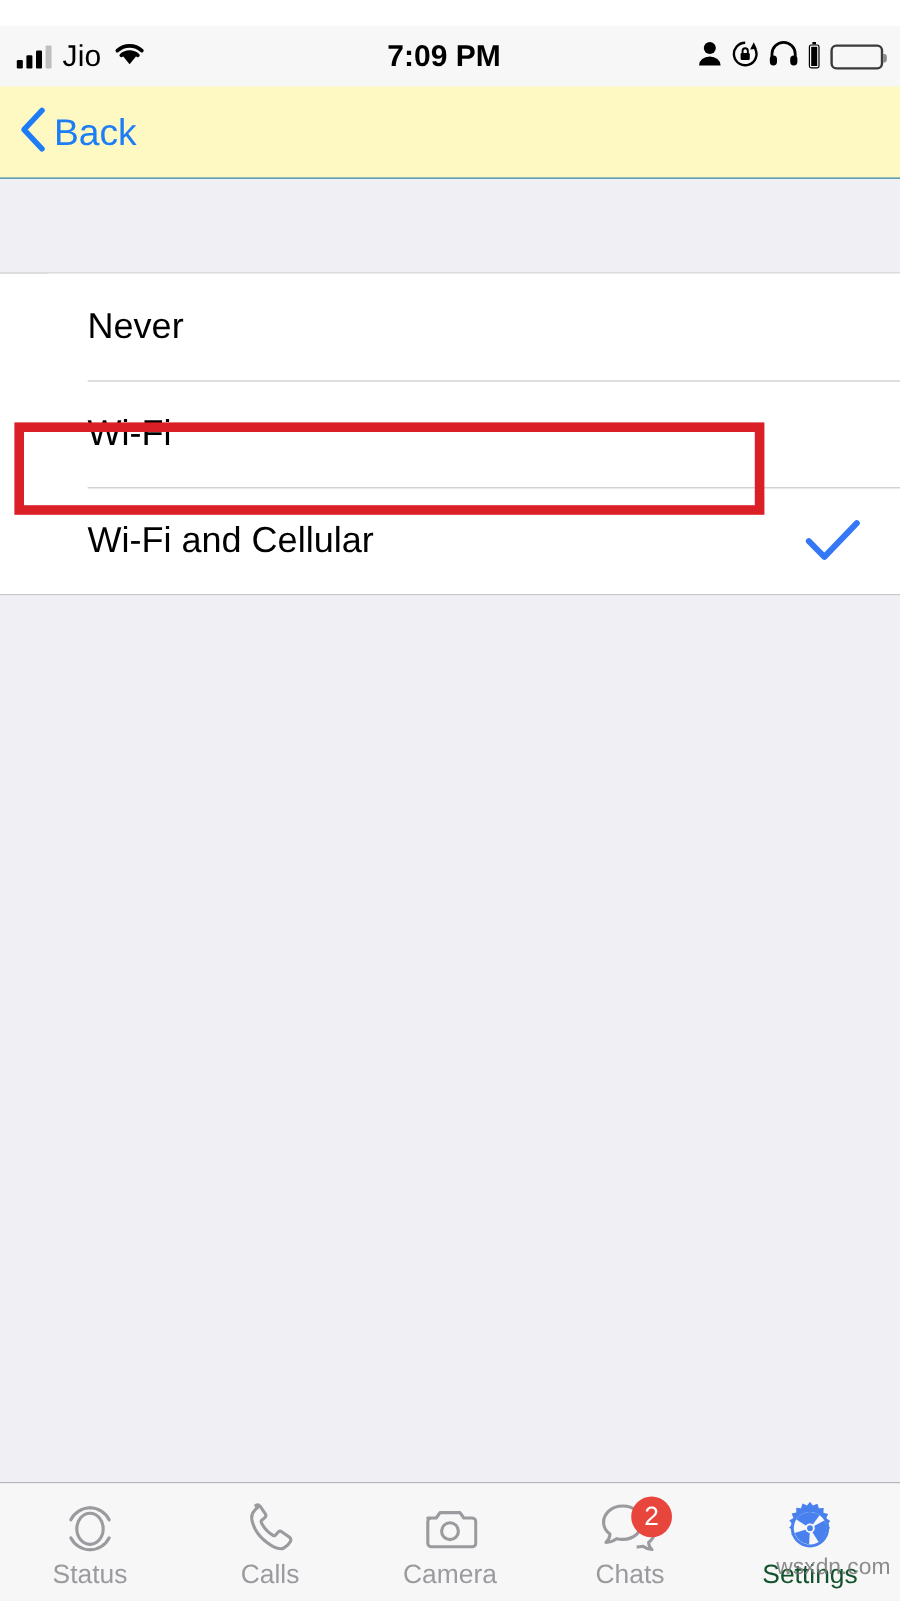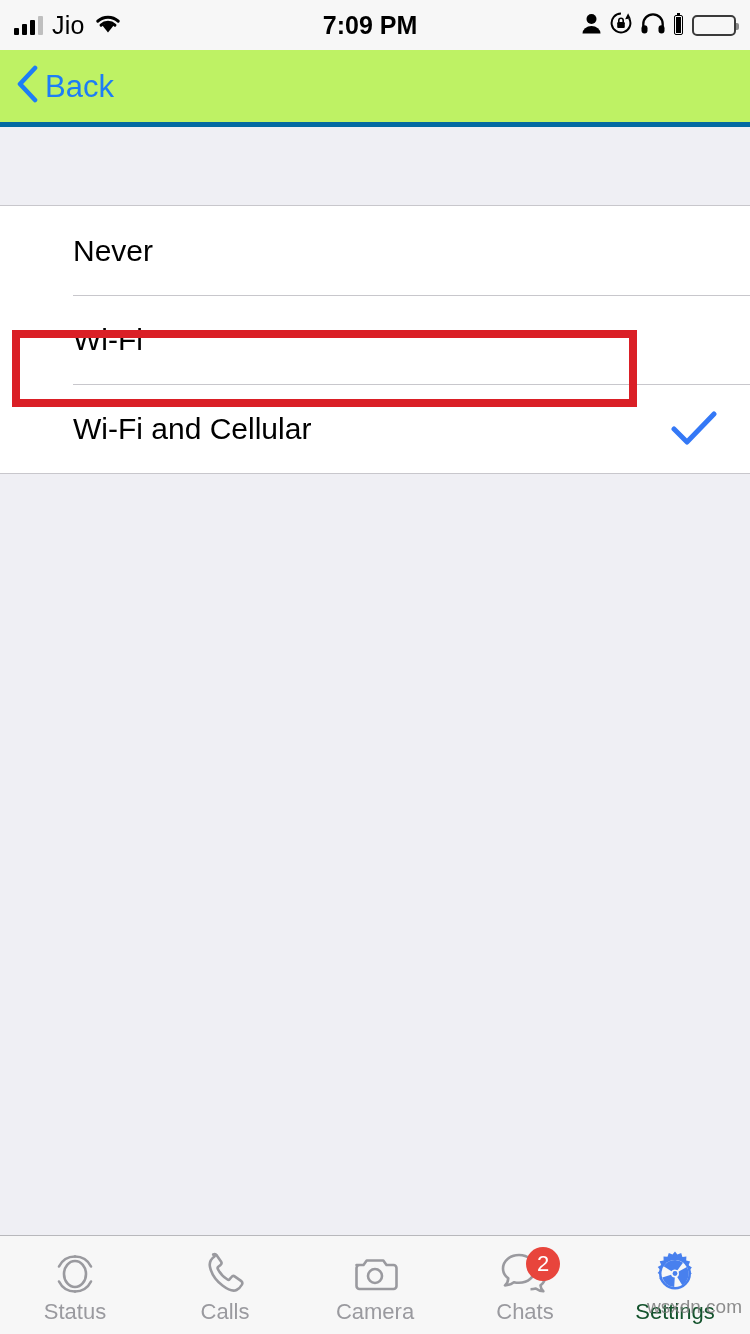--- a/index.html
+++ b/index.html
@@ -15,20 +15,21 @@
     font-family: "Liberation Sans", sans-serif;
     -webkit-font-smoothing: antialiased;
   }
 
   .phone {
     position: absolute;
     inset: 0;
     background: #EFEFF4;
     display: flex;
     flex-direction: column;
+    margin-top: 22px;
   }
 
   
   .status-bar {
     height: 50px;
     background: #F7F7F7;
     display: flex;
     align-items: center;
     padding: 0 14px;
     flex: 0 0 auto;
@@ -121,22 +122,22 @@
     top: -3.5px;
     left: 2px;
     width: 3px;
     height: 2px;
     background: #000;
   }
 
   
   .nav-bar {
     height: 77px;
-    background: #bef264;
-    border-bottom: 5px solid #0369a1;
+    background: #fef9c3;
+    border-bottom: 1px solid #0369a1;
     position: relative;
     display: flex;
     align-items: center;
     flex: 0 0 auto;
     box-sizing: border-box;
   }
   .back-btn {
     display: flex;
     align-items: center;
     gap: 7px;

